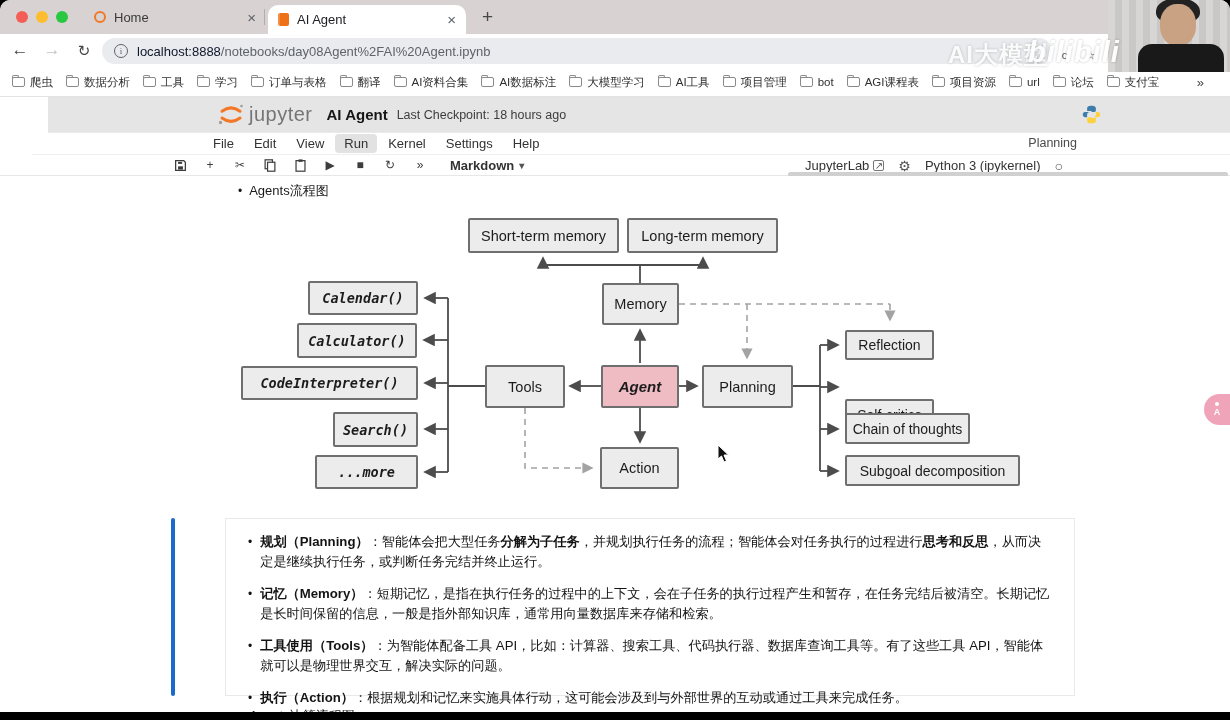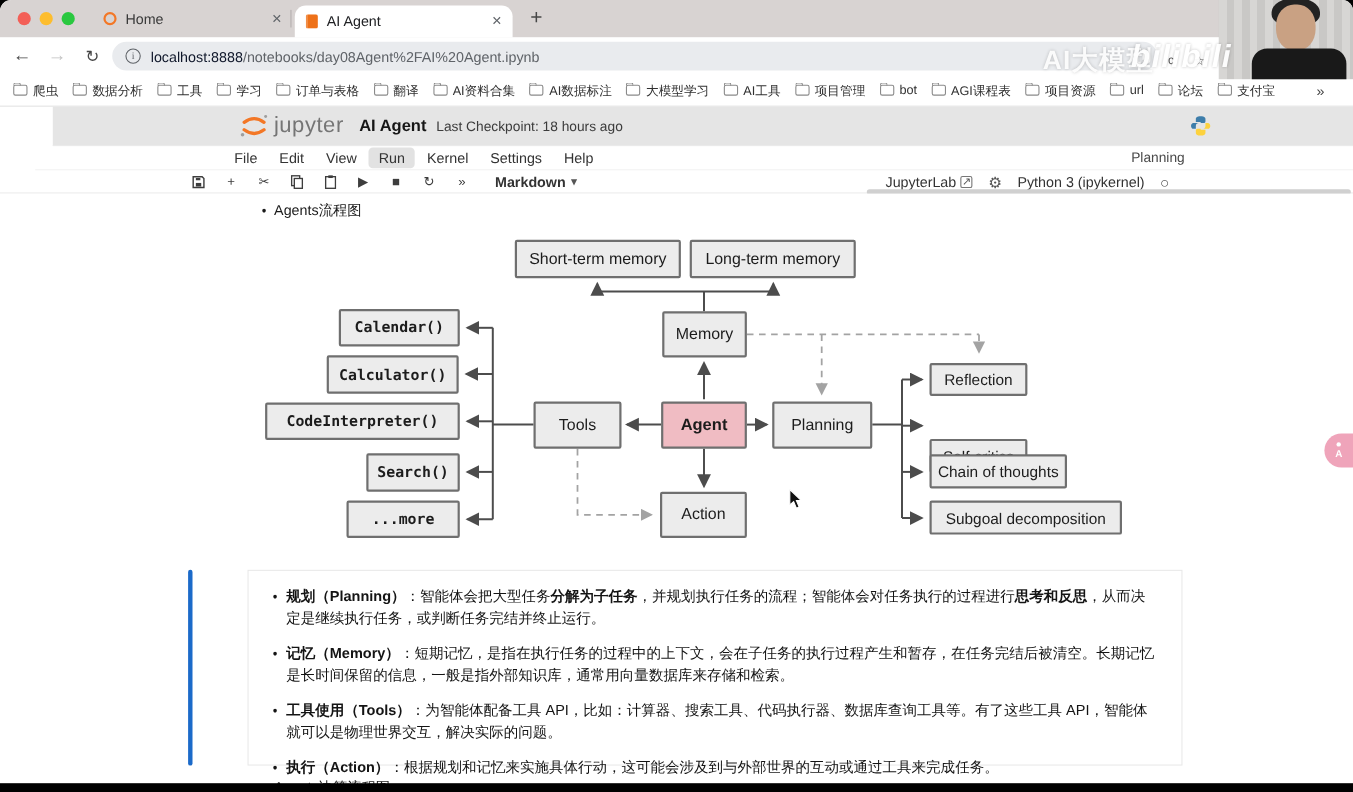--- a/index.html
+++ b/index.html
@@ -69,22 +69,22 @@
   
   .content { position:absolute; left:0; top:176px; width:100%; height:544px; background:#fff; }
   .md-bullet-line { position:absolute; font-size:13px; color:#1a1a1a; display:flex; gap:7px; align-items:baseline; }
   .bullet-top { left:238px; top:6px; }
   .bullet-bottom { left:238px; top:531px; }
   .dot { font-size:12px; }
 
   
   .diagram { position:absolute; left:230px; top:29px; width:800px; height:300px; }
   .dg-box { position:absolute; background:var(--c-box-fill,#ececec); border:2px solid var(--c-box-border,#6f6f6f); border-radius:2px; display:flex; align-items:center; justify-content:center; font-size:14.5px; color:#1c1c1c; }
-  .dg-box.tool { font-family:"DejaVu Sans Mono", monospace; font-weight:700; font-size:13.5px; }
-  .dg-box.agent { background:var(--c-agent-pink,#f0bcc3); font-weight:700; font-size:15px; }
+  .dg-box.tool { font-family:"DejaVu Sans Mono", monospace; font-weight:700; font-size:13.5px;font-style:italic; }
+  .dg-box.agent { background:var(--c-agent-pink,#f0bcc3); font-weight:700; font-size:15px;font-style:italic; }
   .dg-box.small { font-size:14px; }
   .connectors { position:absolute; left:0; top:0; pointer-events:none; }
 
   .cursor { position:absolute; left:717px; top:268px; }
 
   
   .cell-indicator { position:absolute; left:171px; top:342px; width:4px; height:178px; background:var(--c-cell-blue,#1b6ac9); border-radius:2px; }
   .mdcell { position:absolute; left:225px; top:342px; width:850px; height:178px; border:1px solid #e9e9e9; background:#fff; padding:13px 22px 0 22px; }
   .mbullet { display:flex; gap:8px; margin-bottom:11px; font-size:13.2px; line-height:1.55; color:#141414; }
   .mbullet .dot { flex:0 0 auto; margin-top:1px; }

